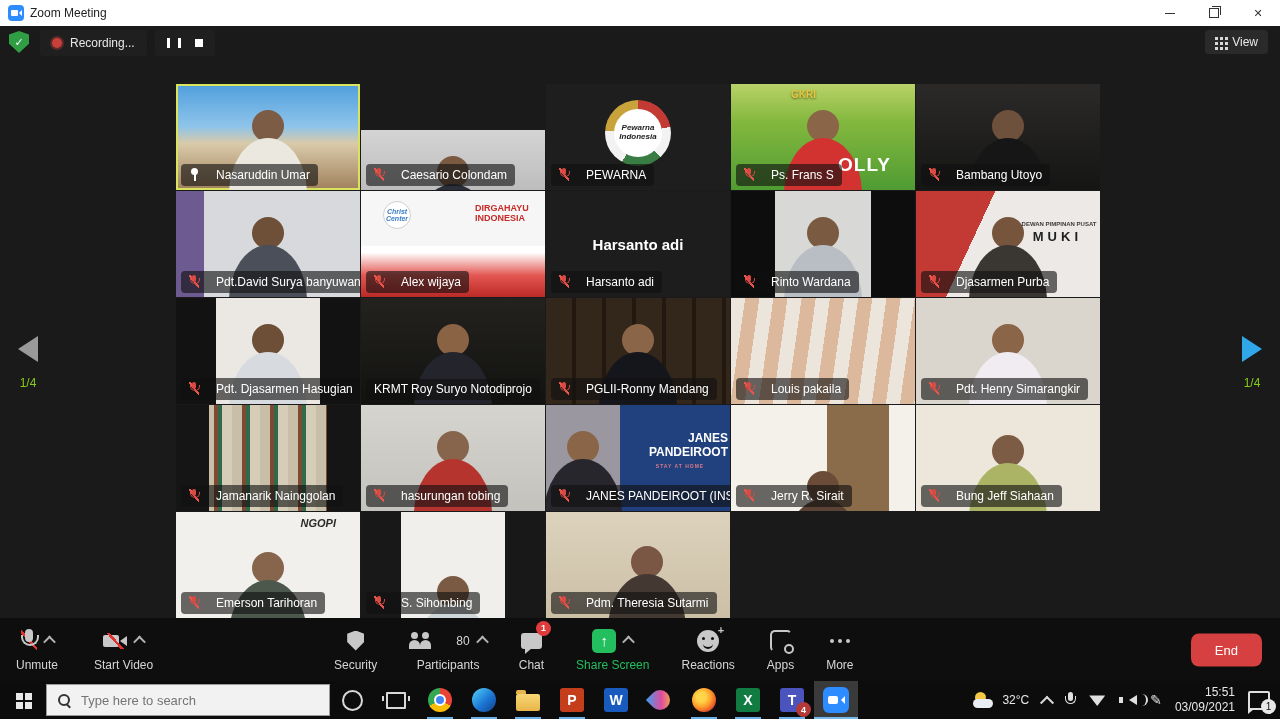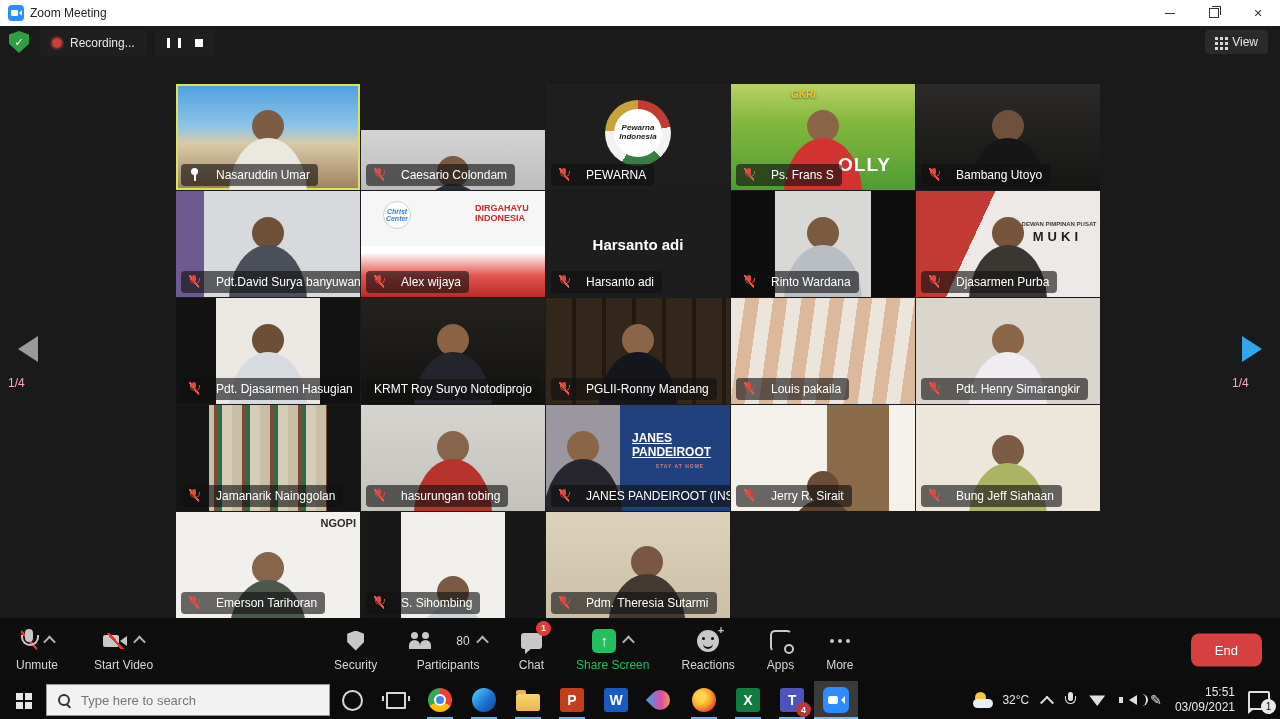--- a/index.html
+++ b/index.html
@@ -22,21 +22,21 @@
   .rec-wrap{position:absolute;left:40px;top:4px;height:26px;display:flex;align-items:center;gap:8px;}
   .rec-pill{background:#1f1f1f;border-radius:3px;height:26px;display:flex;align-items:center;padding:0 12px;gap:8px;}
   .rec-dot{width:10px;height:10px;border-radius:50%;background:#c7403a;box-shadow:0 0 0 2px rgba(199,64,58,.35);}
   .rec-txt{color:#e8e8e8;font-size:12px;}
   .rec-btns{background:#1f1f1f;border-radius:3px;height:26px;display:flex;align-items:center;gap:14px;padding:0 12px;}
   .g-pause{width:8px;height:10px;border-left:3px solid #fff;border-right:3px solid #fff;}
   .g-stop{width:8px;height:8px;background:#fff;}
   .view-btn{position:absolute;right:12px;top:4px;height:24px;background:#2a2a2a;border-radius:4px;display:flex;align-items:center;gap:6px;padding:0 10px;color:#e8e8e8;font-size:12px;}
   .grid-ico{width:3px;height:3px;background:#d8d8d8;box-shadow:5px 0 #d8d8d8,10px 0 #d8d8d8,0 5px #d8d8d8,5px 5px #d8d8d8,10px 5px #d8d8d8,0 10px #d8d8d8,5px 10px #d8d8d8,10px 10px #d8d8d8;margin:-8px 8px 0 0;}
   
-  .pager{position:absolute;width:40px;text-align:left;color:#f9a8d4;font-size:12px;}
+  .pager{position:absolute;width:40px;text-align:center;color:#84cc16;font-size:12px;}
   .pager .tri-l{width:0;height:0;border-top:13px solid transparent;border-bottom:13px solid transparent;border-right:20px solid #9a9a9a;margin:0 auto 14px;}
   .pager .tri-r{width:0;height:0;border-top:13px solid transparent;border-bottom:13px solid transparent;border-left:20px solid #2fa7e8;margin:0 auto 14px;}
   .pager-left{left:8px;top:310px;}
   .pager-right{right:8px;top:310px;}
   .grid{position:absolute;left:176px;top:58px;display:grid;grid-template-columns:repeat(5,184px);grid-auto-rows:106px;gap:1px;}
   .tile{position:relative;background:#1b1b1b;overflow:hidden;}
   .tile.active{outline:2px solid #d9e45c;outline-offset:-2px;}
   .vid{position:absolute;inset:0;}
   .p::before{content:"";position:absolute;left:var(--px,50%);top:var(--hy,26px);width:32px;height:32px;border-radius:50%;background:var(--head,#85604a);transform:translateX(-50%);}
   .p::after{content:"";position:absolute;left:var(--px,50%);top:calc(var(--hy,26px) + 28px);width:78px;height:62px;border-radius:50% 50% 0 0/90% 90% 0 0;background:var(--shirt,#31313a);transform:translateX(-50%);}
@@ -48,23 +48,23 @@
   .spot-ico::before{content:"";position:absolute;left:2px;top:0;width:7px;height:7px;border-radius:50%;background:#fff;}
   .spot-ico::after{content:"";position:absolute;left:4.5px;top:6px;width:2px;height:7px;background:#fff;}
   .ov{position:absolute;font-weight:bold;z-index:3;}
   .gkri{top:5px;left:60px;color:#e8c53a;font-size:10px;text-shadow:0 1px 2px rgba(0,0,0,.5);}
   .olly{bottom:14px;right:24px;color:#fff;font-size:19px;letter-spacing:1px;}
   .dirg{top:12px;right:6px;color:#c62b28;font-size:9px;width:64px;line-height:1.15;}
   .ccenter{top:10px;left:22px;color:#3a7dc4;font-size:7px;font-style:italic;background:#fff;border:1px solid #cfcfcf;border-radius:50%;width:26px;height:26px;display:flex;align-items:center;justify-content:center;text-align:center;line-height:1;}
   .center-name{position:absolute;inset:0;display:flex;align-items:center;justify-content:center;color:#fff;font-size:15px;font-weight:bold;}
   .muki-sub{top:30px;right:2px;color:#3a3a3a;font-size:6px;width:78px;text-align:center;}
   .muki{top:38px;right:18px;color:#1e1e1e;font-size:13px;letter-spacing:4px;}
-  .janes{top:26px;right:2px;width:96px;color:#fff;font-size:12px;text-align:left;line-height:1.2;text-decoration:underline;}
+  .janes{top:26px;right:2px;width:96px;color:#fff;font-size:12px;text-align:right;line-height:1.2;}
   .janes-sub{top:58px;right:10px;width:80px;color:#d87a8a;font-size:5px;text-align:center;letter-spacing:1px;}
-  .ngopi{top:5px;right:4px;color:#2a2a2a;font-size:11px;}
+  .ngopi{top:5px;right:24px;color:#2a2a2a;font-size:11px;font-style:italic;}
   .pw-logo{position:absolute;left:50%;top:46%;transform:translate(-50%,-50%);width:66px;height:66px;border-radius:50%;background:conic-gradient(#c23a33 0 22%,#f2f2f2 22% 38%,#3a7d44 38% 58%,#f2f2f2 58% 76%,#c8a23a 76% 100%);display:flex;align-items:center;justify-content:center;z-index:2;}
   .pw-inner{width:48px;height:48px;border-radius:50%;background:#fff;color:#1c1c1c;font-size:8px;font-style:italic;font-weight:bold;display:flex;align-items:center;justify-content:center;text-align:center;line-height:1.1;}
   
   .t0{background:linear-gradient(180deg,#4f9fdd 0%,#8ec4ea 40%,#d9caa9 56%,#a5metti 100%);background:linear-gradient(180deg,#4f9fdd 0%,#8ec4ea 40%,#d9caa9 56%,#a08softly 80%,#8a6a4a 100%);background:linear-gradient(180deg,#4f9fdd 0%,#8ec4ea 40%,#d9caa9 56%,#a0805c 100%);--shirt:#ebe8e0;--head:#7c5c44;}
   .t1{background:linear-gradient(180deg,#d4d4d4,#bdbdbd);margin-top:46px;--shirt:#2b2f3a;--head:#7b5a42;}
   .t2{background:#1e1e1e;}
   .t3{background:linear-gradient(180deg,#b9d268 0%,#84b83e 35%,#4f9c33 100%);--shirt:#d23330;--head:#8a6548;}
   .t4{background:linear-gradient(180deg,#2b2a28,#151514);--shirt:#161616;--head:#6e513d;}
   .t5{background:linear-gradient(90deg,#6d5a90 0 15%,#d7d9dc 15%);--shirt:#4a4f5a;--head:#6e4f38;}
   .t6{background:linear-gradient(180deg,#f6f6f6 0 52%,#ffffff 52% 58%,#e25550 80%,#bb2a26);}

